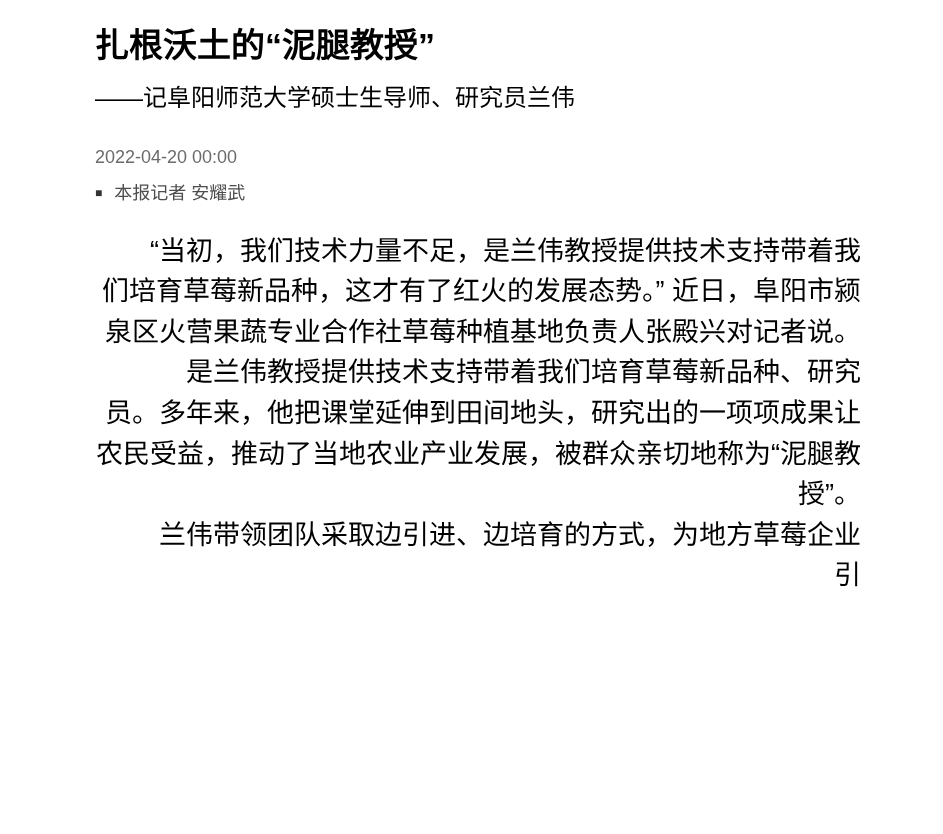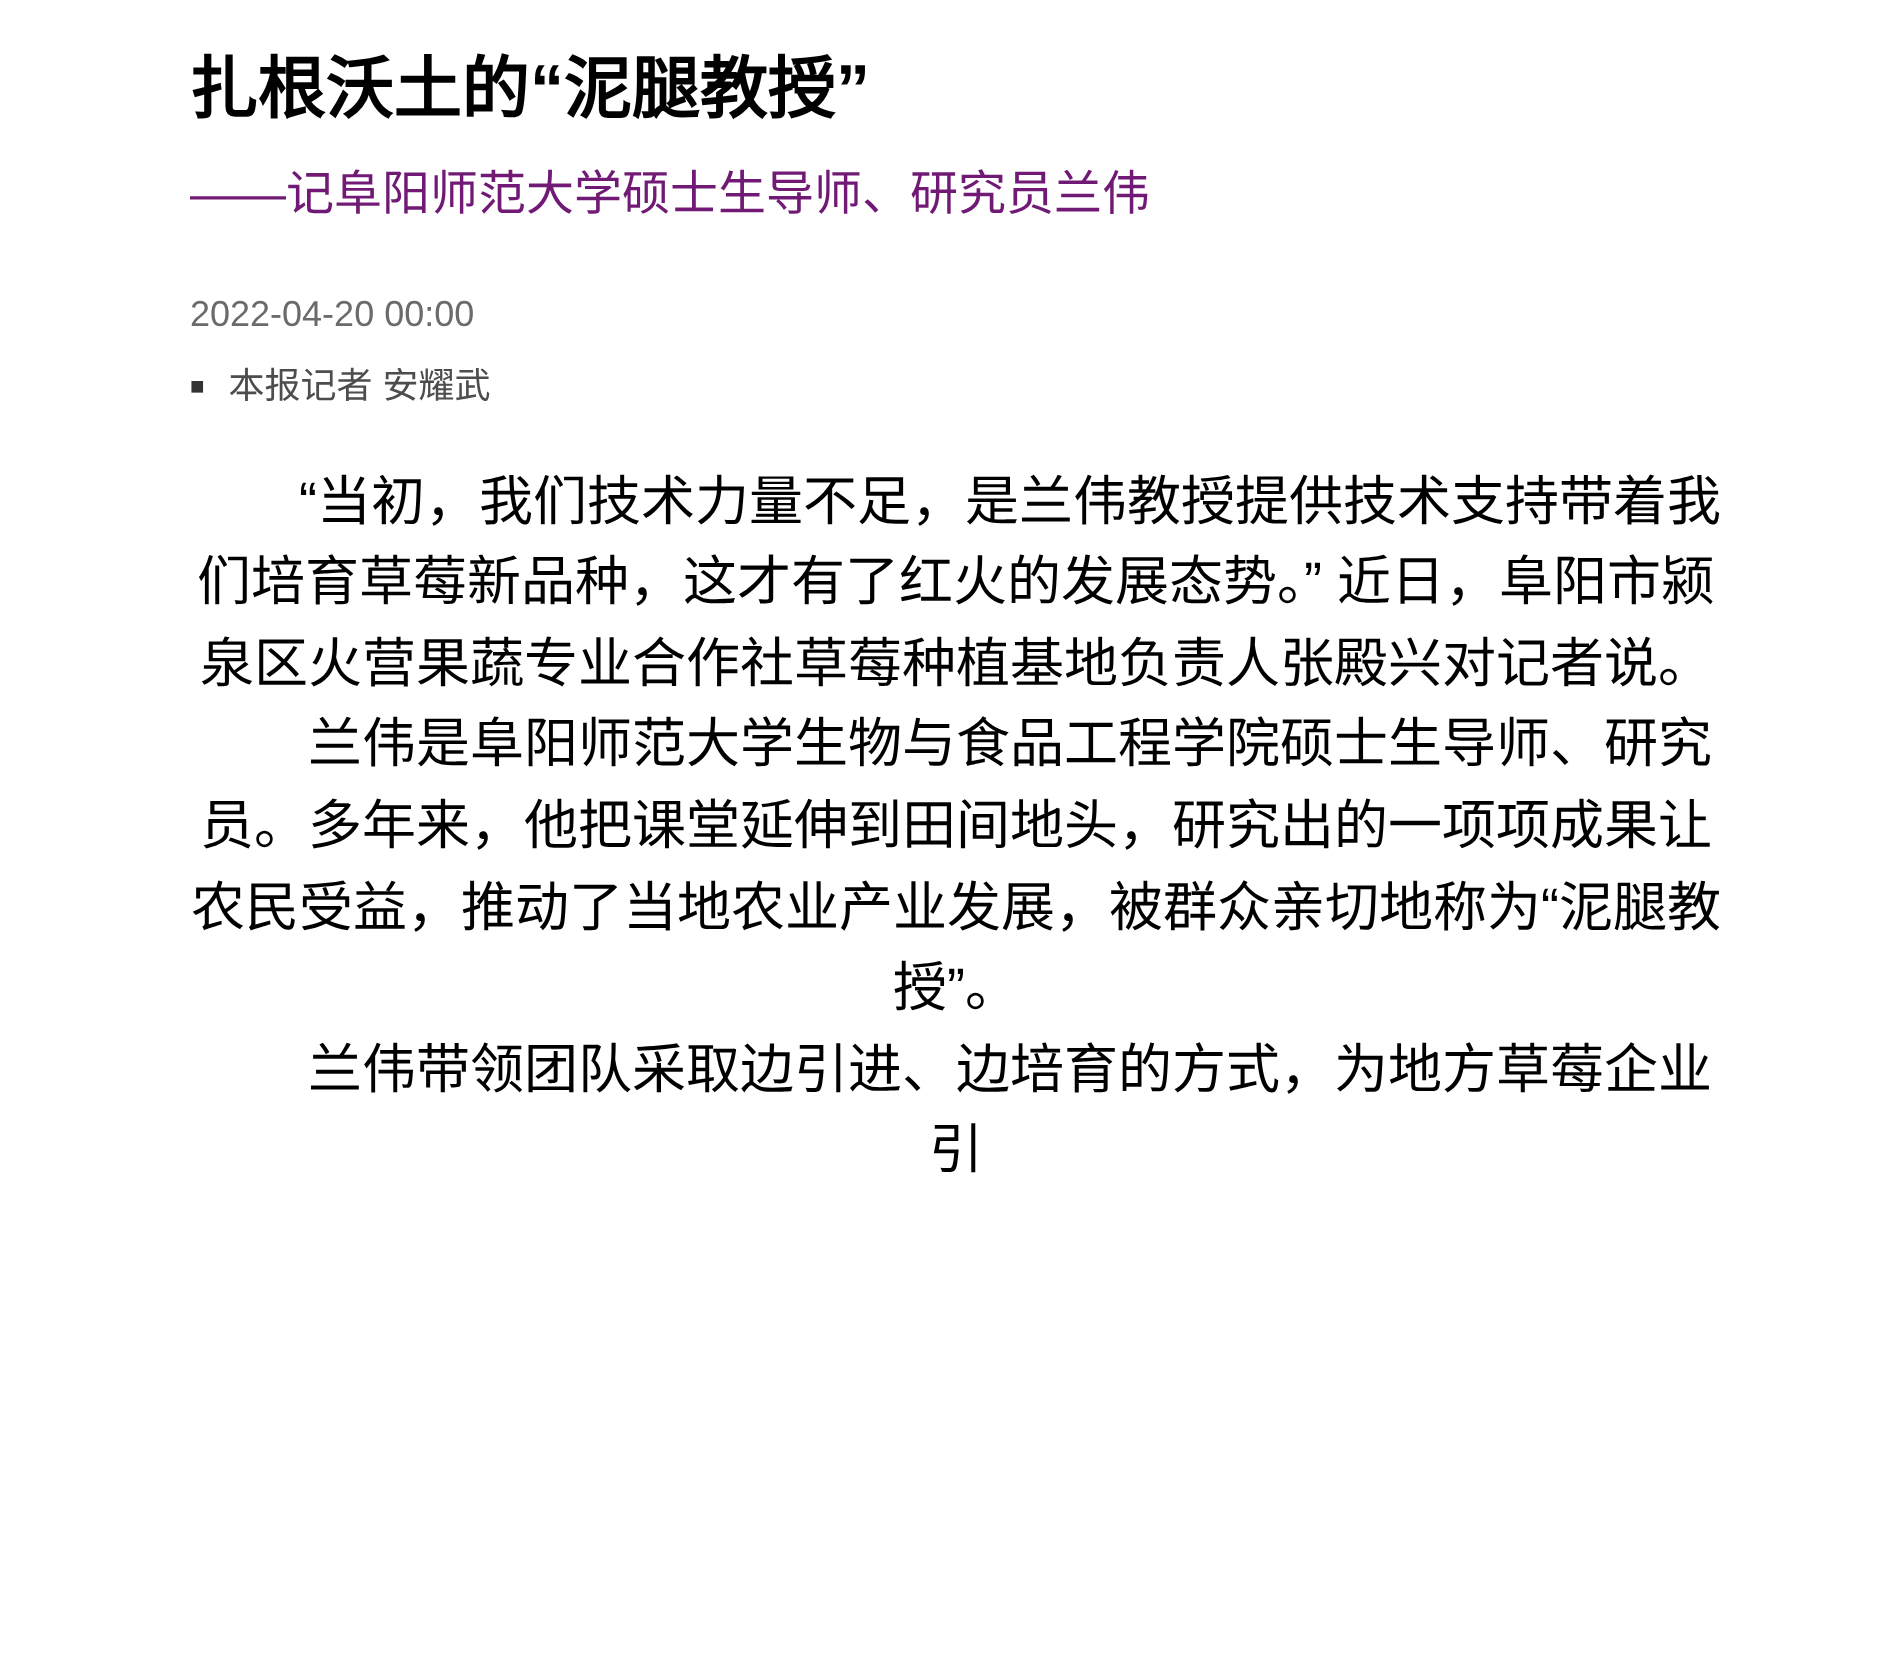--- a/index.html
+++ b/index.html
@@ -26,21 +26,21 @@
     font-size: 34px;
     line-height: 1.2;
     font-weight: 700;
     color: #000000;
   }
   .article-subtitle {
     margin: 18px 0 18px 0;
     font-size: 24px;
     line-height: 1.2;
     font-weight: 400;
-    color: #701a75;
+    color: #000000;
   }
   .publish-date {
     margin-top: 32px;
     font-size: 18px;
     line-height: 24px;
     color: #6b6b6b;
   }
   .byline {
     margin-top: 12px;
     font-size: 18px;
@@ -58,38 +58,38 @@
     margin-top: 24px;
     width: 766px;
     font-size: 27px;
     line-height: 40.6px;
     color: #000000;
   }
   .article-body p {
     margin: 0;
     padding: 0;
     text-indent: 2em;
-    text-align: center;
+    text-align: right;
   }
 </style>
 </head>
 <body>
 
 <div class="page">
 
   <h1 class="article-title">扎根沃土的“泥腿教授”</h1>
 
   <h2 class="article-subtitle">——记阜阳师范大学硕士生导师、研究员兰伟</h2>
 
   <div class="publish-date">2022-04-20 00:00</div>
 
   <div class="byline">
     <span class="bullet">■</span>
     <span>本报记者 安耀武</span>
   </div>
 
   <div class="article-body">
     <p>“当初，我们技术力量不足，是兰伟教授提供技术支持带着我们培育草莓新品种，这才有了红火的发展态势。” 近日，阜阳市颍泉区火营果蔬专业合作社草莓种植基地负责人张殿兴对记者说。</p>
-    <p>兰伟是阜阳师范大学生物与食品工程学院硕士生导师、研究员。多年来，他把课堂延伸到田间地头，研究出的一项项成果让农民受益，推动了当地农业产业发展，被群众亲切地称为“泥腿教授”。</p>
+    <p>是兰伟教授提供技术支持带着我们培育草莓新品种、研究员。多年来，他把课堂延伸到田间地头，研究出的一项项成果让农民受益，推动了当地农业产业发展，被群众亲切地称为“泥腿教授”。</p>
     <p>兰伟带领团队采取边引进、边培育的方式，为地方草莓企业引</p>
   </div>
 
 </div>
 
 </body></html>

